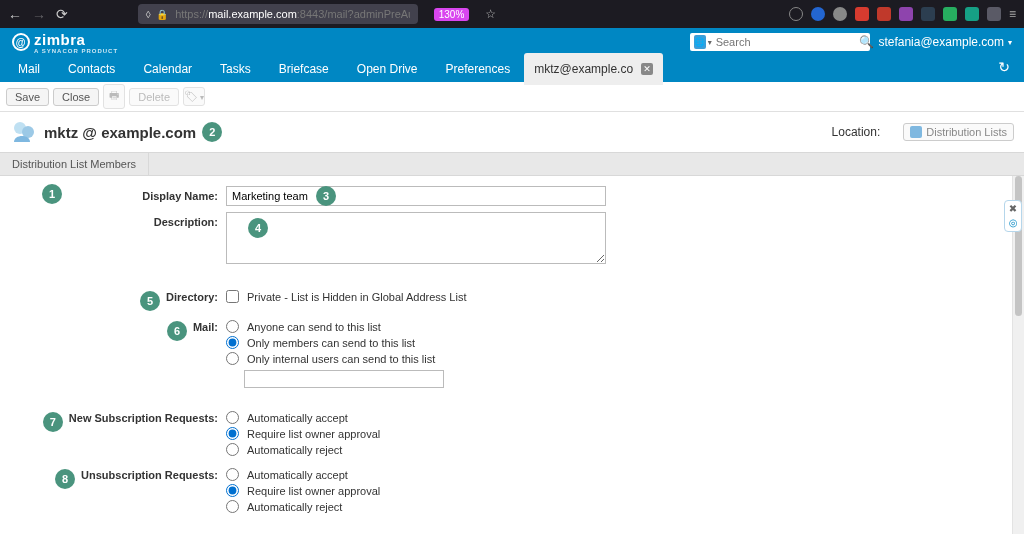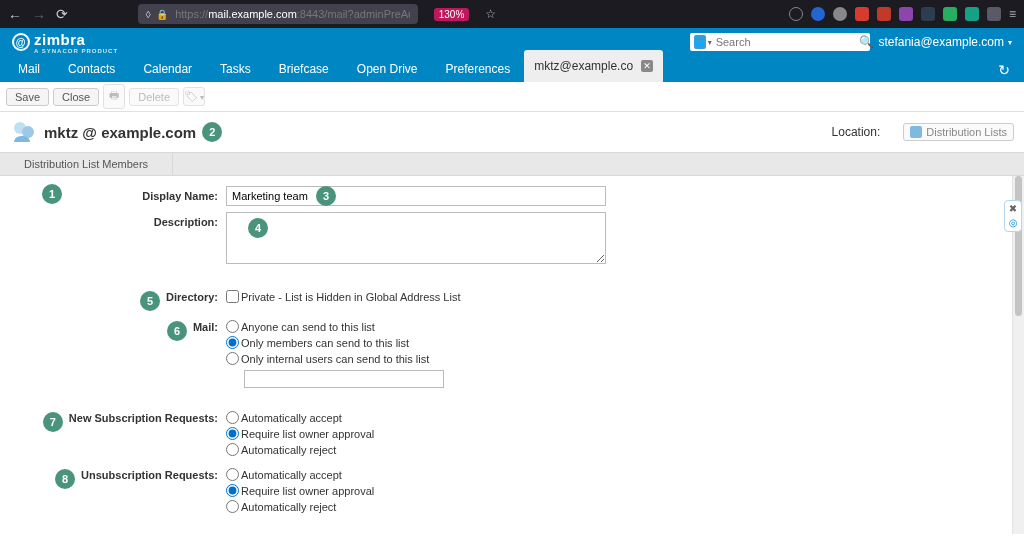--- a/index.html
+++ b/index.html
@@ -7,41 +7,41 @@
   body { width:1024px; height:536px; overflow:hidden; }
 
   
   .browser-bar { background:#1c1b22; height:28px; display:flex; align-items:center; padding:0 8px; gap:10px; color:#ccc; }
   .nav-arrows { display:flex; gap:10px; align-items:center; }
   .nav-arrows span { font-size:14px; }
   .url-wrap { flex:0 0 auto; display:flex; align-items:center; margin-left:60px; background:#42414d; border-radius:4px; height:20px; padding:0 8px; gap:6px; width:280px; }
   .url-wrap .lock { font-size:10px; }
   .url-text { color:#bbb; font-size:11px; white-space:nowrap; overflow:hidden; }
   .url-text .muted { color:#777; }
-  .zoom-pill { margin-left:6px; background:#be185d; color:#fff; border-radius:3px; padding:1px 5px; font-size:10px; }
+  .zoom-pill { margin-left:6px; background:#d946ef; color:#fff; border-radius:3px; padding:1px 5px; font-size:10px; }
   .star { margin-left:6px; font-size:12px; color:#b8b8b8; }
   .browser-right { margin-left:auto; display:flex; gap:8px; align-items:center; }
   .ext-icon { width:14px; height:14px; border-radius:3px; display:inline-block; }
 
   
   .app-header { background:#0087c3; height:28px; display:flex; align-items:center; padding:0 12px; color:#fff; }
   .logo { display:flex; align-items:center; gap:4px; font-weight:bold; font-size:15px; letter-spacing:0.5px; }
   .logo-at { width:18px; height:18px; border:2px solid #fff; border-radius:50%; display:inline-flex; align-items:center; justify-content:center; font-size:10px; }
   .logo-sub { font-size:6px; letter-spacing:1px; opacity:.8; display:block; line-height:1; }
   .header-right { margin-left:auto; display:flex; align-items:center; gap:8px; }
   .search-box { display:flex; align-items:center; background:#fff; height:18px; width:180px; border-radius:2px; padding:0 4px; }
   .search-globe { width:14px; height:14px; background:#3b9ed8; border-radius:2px; display:inline-flex; align-items:center; justify-content:center; color:#fff; font-size:9px; }
   .search-arrow { font-size:8px; color:#666; margin:0 2px; }
   .search-input { flex:1; border:none; font-size:11px; color:#777; background:transparent; outline:none; }
   .search-mag { color:#888; font-size:12px; }
   .user-link { color:#fff; font-size:12px; text-decoration:none; display:inline-flex; align-items:center; gap:4px; }
   .user-link .caret { font-size:8px; }
 
   
-  .nav-tabs { background:#0087c3; height:26px; display:flex; align-items:flex-end; padding:0 4px; position:relative; }
+  .nav-tabs { background:#0087c3; height:26px; display:flex; align-items:center; padding:0 4px; position:relative; }
   .nav-tab { color:#fff; padding:5px 14px 6px; font-size:12px; cursor:pointer; }
   .nav-tab.pill { background:#eee; color:#333; border-radius:3px 3px 0 0; display:flex; align-items:center; gap:8px; height:32px; padding:0 10px; }
   .tab-close { background:#888; color:#fff; width:12px; height:12px; font-size:9px; line-height:12px; text-align:center; border-radius:2px; display:inline-block; }
   .refresh-right { margin-left:auto; color:#fff; font-size:14px; padding:0 10px 4px; }
 
   
   .toolbar { background:#fff; border-bottom:1px solid #e0e0e0; height:30px; display:flex; align-items:center; padding:0 6px; gap:4px; }
   .tbtn { background:#f5f5f5; border:1px solid #ccc; border-radius:3px; padding:2px 8px; font-size:11px; color:#555; cursor:pointer; }
   .tbtn.disabled { color:#bbb; border-color:#e2e2e2; background:#fafafa; }
   .tbtn.iconbtn { width:22px; text-align:center; padding:2px 0; }
@@ -54,32 +54,32 @@
   .avatar svg { width:28px; height:28px; }
   .page-title { font-size:15px; font-weight:600; color:#333; }
   .loc { display:flex; align-items:center; gap:23px; font-size:12px; color:#333; }
   .loc-pill { display:inline-flex; align-items:center; gap:4px; border:1px solid #ccc; border-radius:3px; padding:2px 6px; color:#888; font-size:11px; background:#fafafa; }
   .loc-pill .icon { width:12px; height:12px; background:#7fb8e0; border-radius:2px; display:inline-block; }
 
   .callout { width:20px; height:20px; border-radius:50%; background:#4a947e; color:#fff; font-size:11px; font-weight:bold; display:inline-flex; align-items:center; justify-content:center; flex-shrink:0; }
 
   
   .sub-tabs { background:#e8e8e8; display:flex; border-top:1px solid #d8d8d8; border-bottom:1px solid #d8d8d8; margin-top:4px; }
-  .sub-tab { padding:5px 24px; font-size:11px; color:#555; border-right:1px solid #d8d8d8; cursor:pointer; }
+  .sub-tab { padding:5px 12px; font-size:11px; color:#555; border-right:1px solid #d8d8d8; cursor:pointer; }
   .sub-tab.active { background:#fff; border-top:1px solid #d8d8d8; margin-top:-1px; border-bottom:1px solid #fff; margin-bottom:-1px; }
 
   
   .body-area { display:flex; height:calc(536px - 28px - 28px - 26px - 30px - 40px - 26px); }
   .form-scroll { flex:1; overflow-y:auto; padding:10px 10px 10px 0; position:relative; }
   .form-row { display:flex; align-items:flex-start; margin-bottom:6px; }
   .lbl-col { width:226px; text-align:right; padding-right:8px; font-size:11px; font-weight:600; color:#333; padding-top:4px; display:flex; justify-content:flex-end; gap:6px; }
   .ctrl-col { width:410px; position:relative; }
   .text-input { width:380px; border:1px solid #bbb; padding:3px 5px; font-size:11px; }
   .textarea { width:380px; height:52px; border:1px solid #bbb; padding:3px 5px; font-size:11px; resize:both; }
-  .opt-row { display:flex; align-items:center; gap:0; margin:3px 0; font-size:11px; color:#333; }
+  .opt-row { display:flex; align-items:center; gap:6px; margin:3px 0; font-size:11px; color:#333; }
   .opt-row input[type=radio], .opt-row input[type=checkbox] { margin:0 2px 0 0; accent-color:#0070d0; }
   .ml-users { width:200px; border:1px solid #bbb; height:18px; margin-left:18px; margin-top:2px; }
 
   
   .right-scroll { width:12px; background:#f0f0f0; border-left:1px solid #e3e3e3; position:relative; }
   .right-scroll .thumb { position:absolute; top:0; left:2px; right:2px; height:140px; background:#c4c4c4; border-radius:6px; }
 
   
   .float-badges { position:absolute; right:2px; top:200px; display:flex; flex-direction:column; gap:2px; border:1px solid #b5d6eb; border-radius:4px; padding:2px; background:#fff; }
   .float-badges span { width:12px; height:12px; font-size:10px; line-height:12px; text-align:center; color:#0087c3; }

